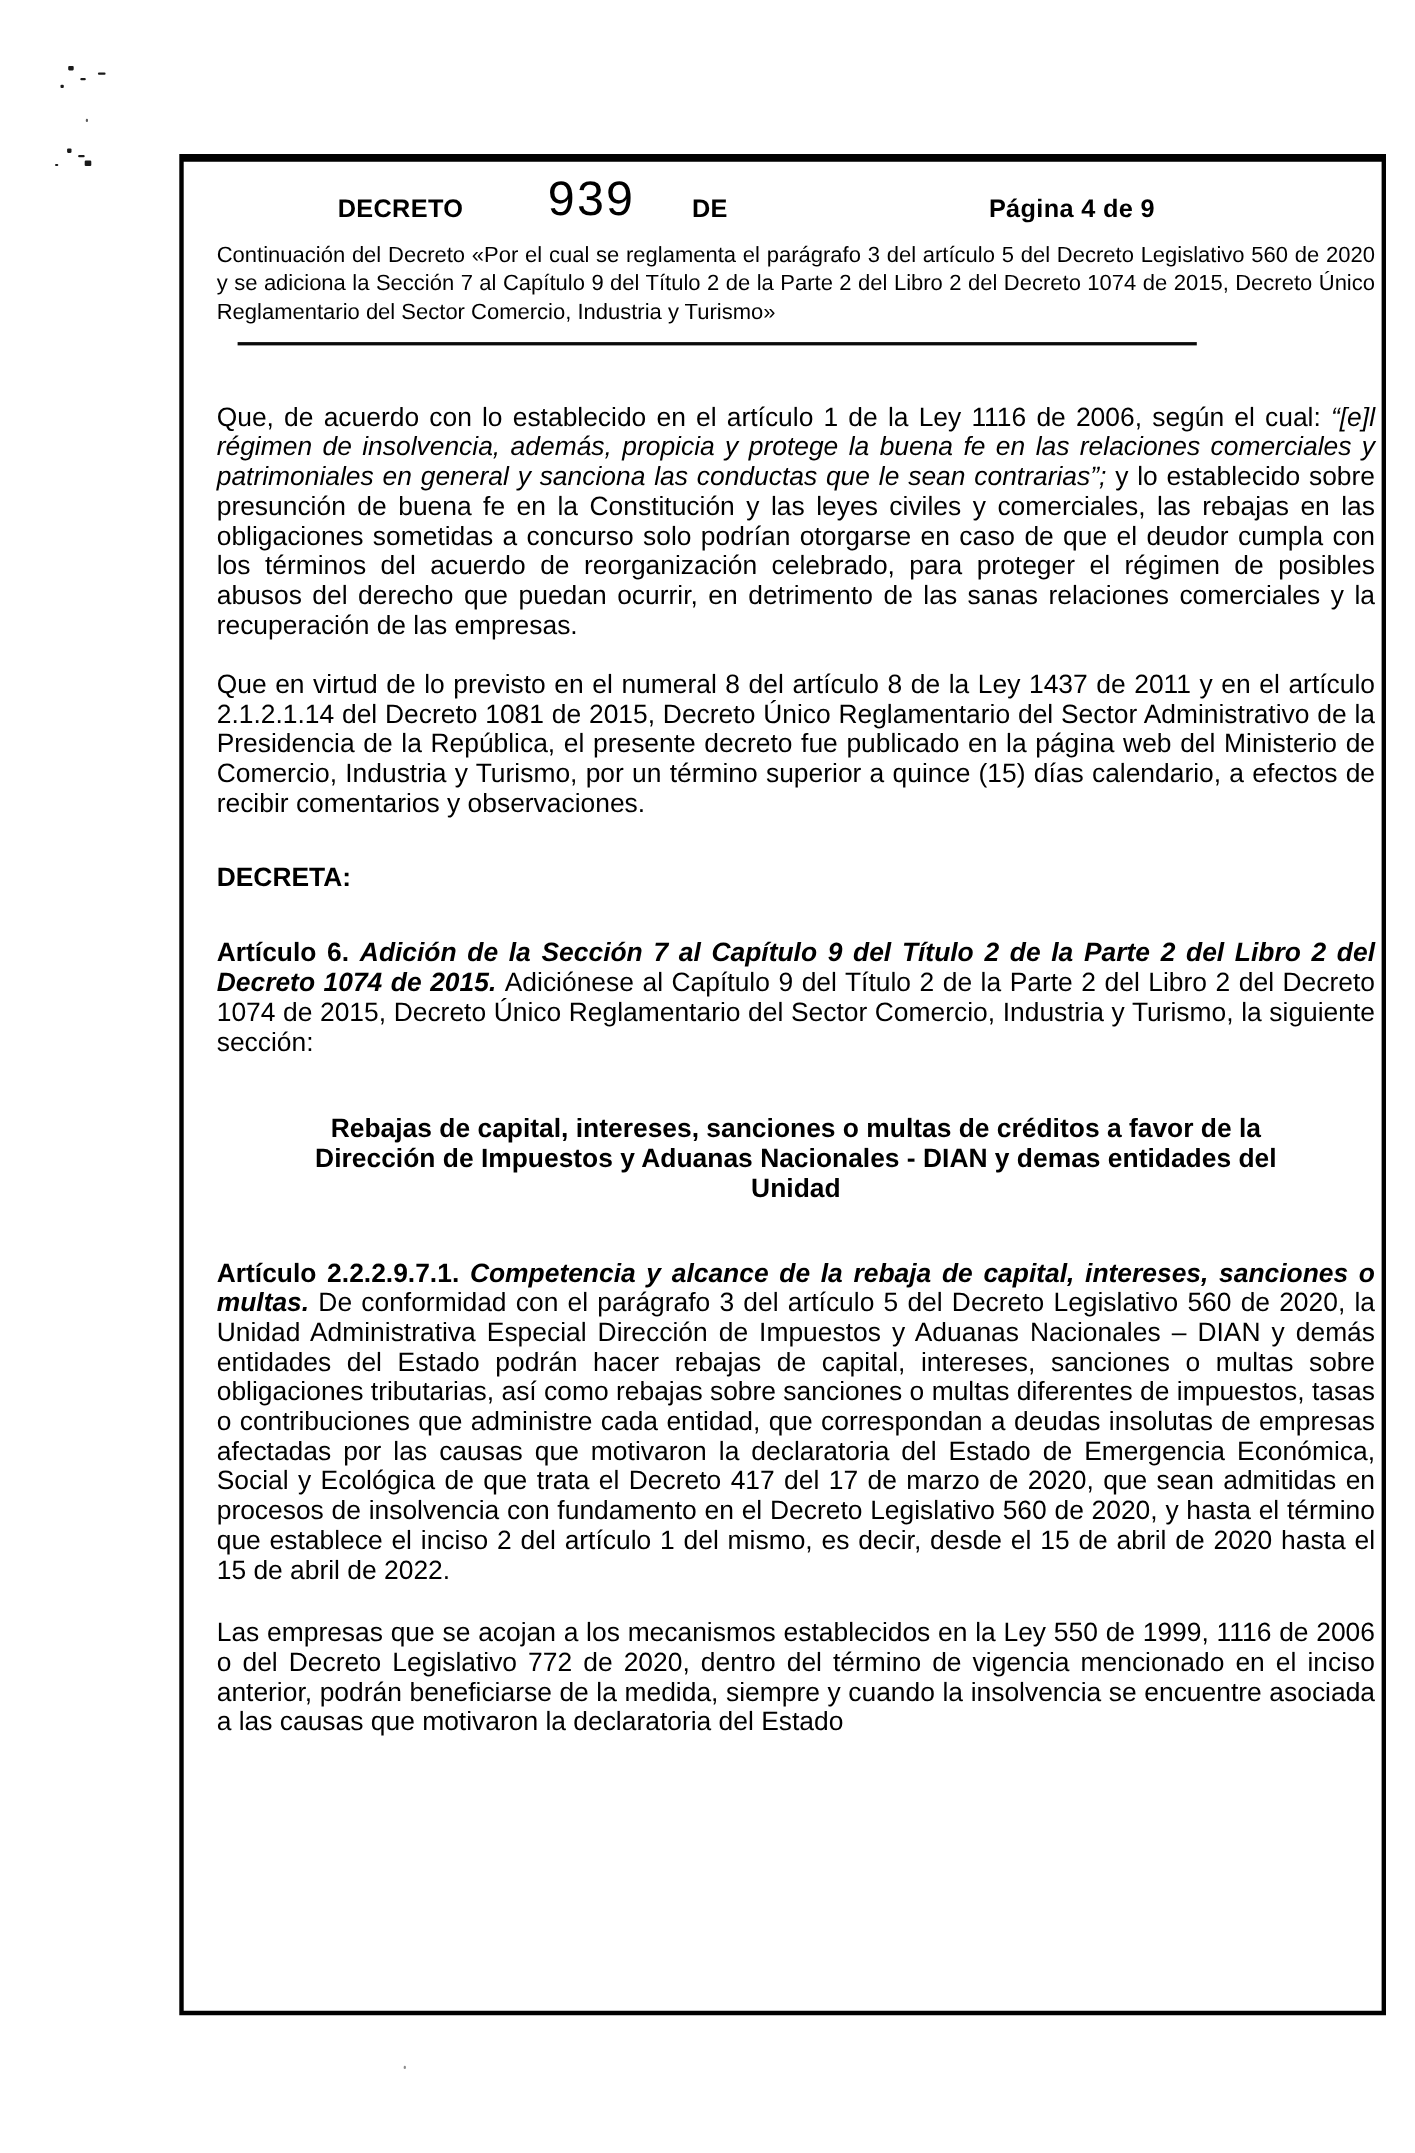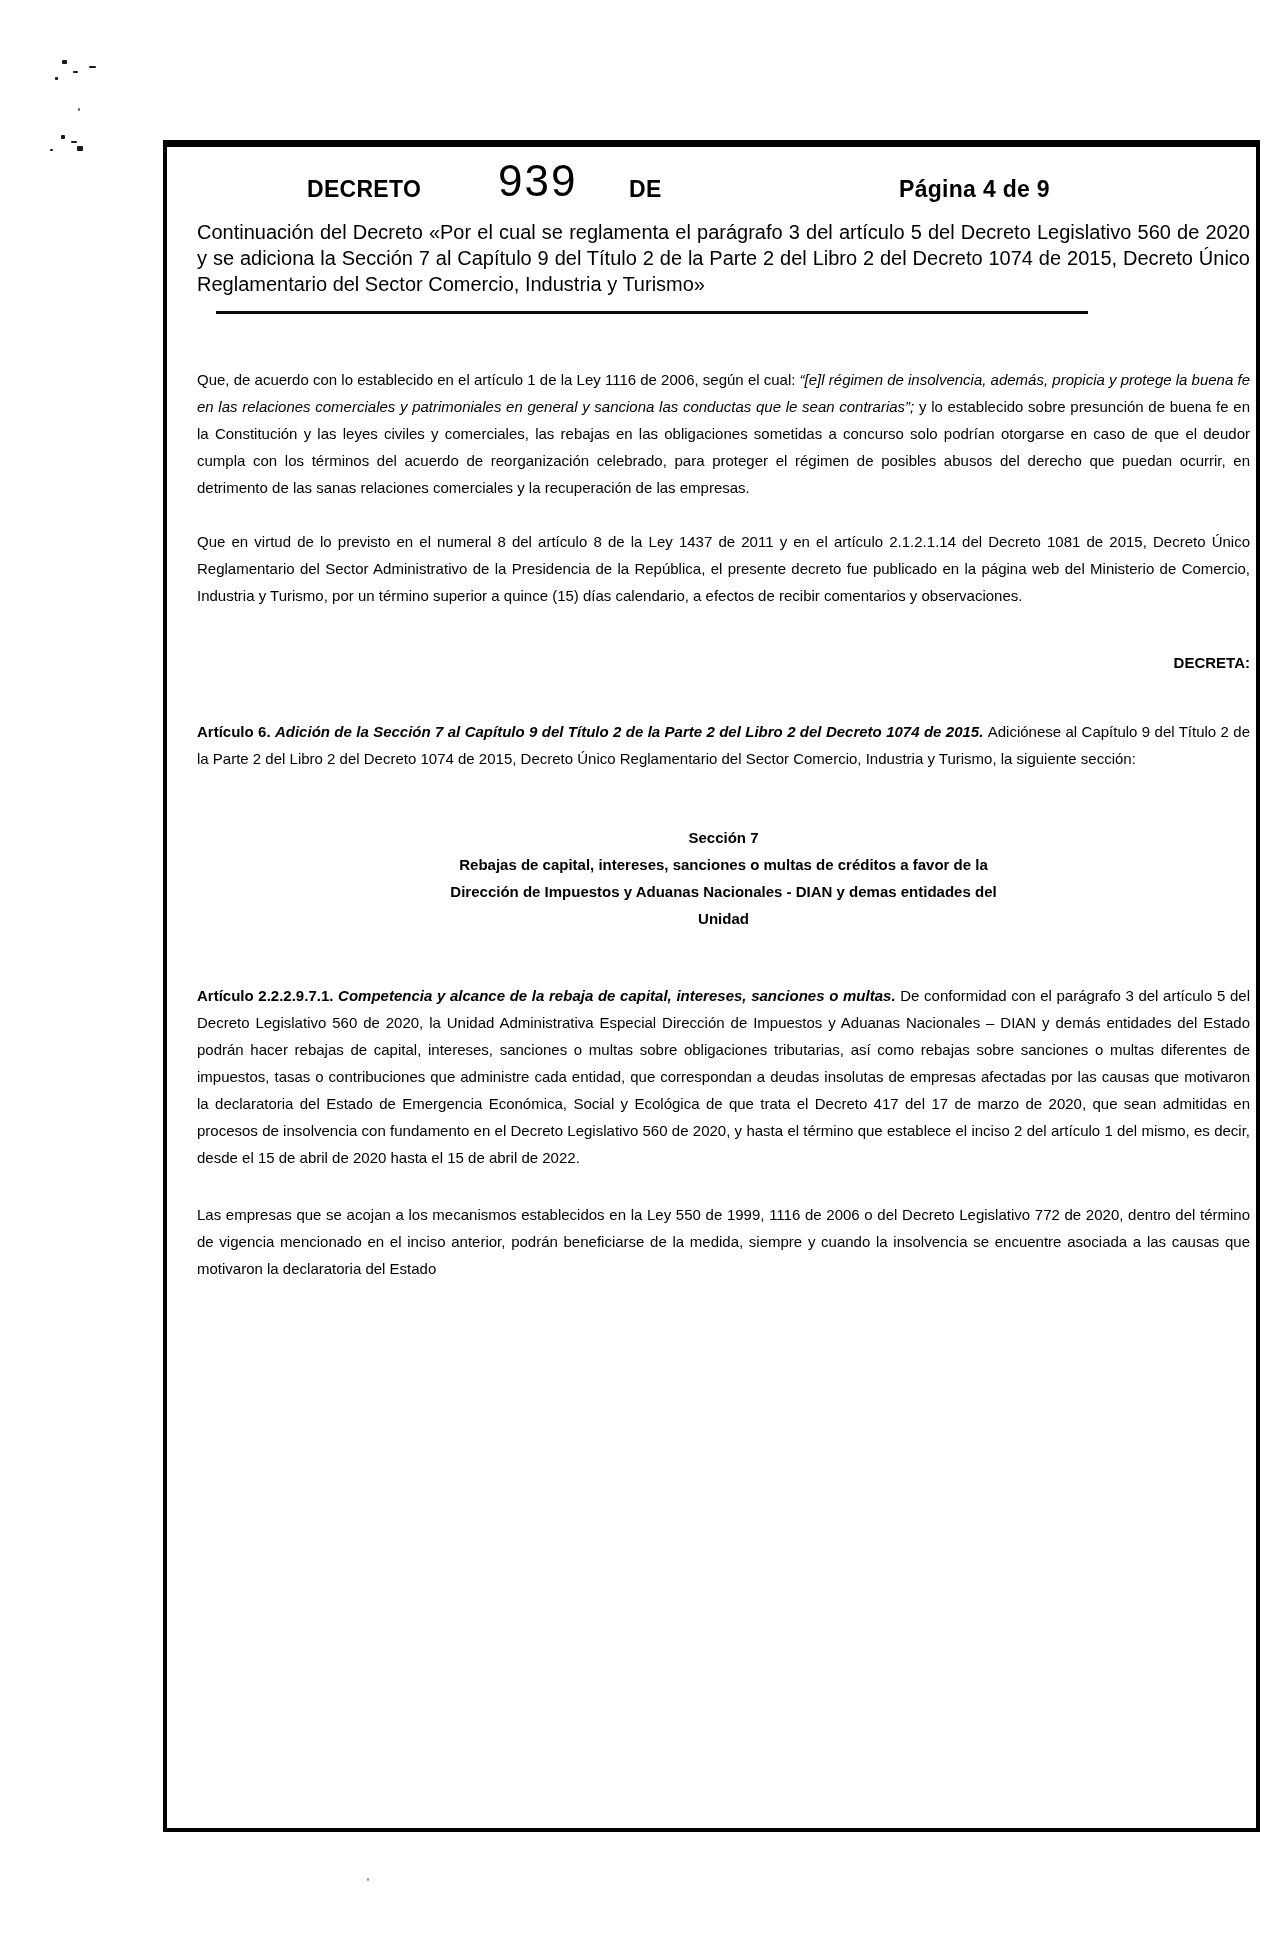--- a/index.html
+++ b/index.html
@@ -65,30 +65,30 @@
     text-align: justify;
   }
   .separator-line {
     width: 872px;
     height: 3px;
     background: #0b0b0b;
     margin: 14px 0 0 49px;
   }
   .doc-body {
     margin: 52px 6px 0 30px;
-    font-size: 15px;
+    font-size: 24px;
     line-height: 27px;
   }
   .para {
     text-align: justify;
     margin: 0 0 27px 0;
   }
   .p-recital-2   { margin-bottom: 40px; }
   .p-merito      { margin-bottom: 36px; text-align: left; }
-  .p-decreta     { margin-bottom: 42px; text-align: right; font-weight: bold; }
+  .p-decreta     { margin-bottom: 42px; text-align: left; font-weight: bold; }
   .p-articulo1   { margin-bottom: 52px; }
   .p-seccion     { margin-bottom: 50px; text-align: center; font-weight: bold; }
   .p-articulo2   { margin-bottom: 30px; }
   .p-last        { margin-bottom: 0; }
   .run-b  { font-weight: bold; }
   .run-bi { font-weight: bold; font-style: italic; }
   .run-i  { font-style: italic; }
 </style>
 </head>
 <body>
@@ -123,21 +123,20 @@
     <p class="para p-recital-1"><span>Que, de acuerdo con lo establecido en el artículo 1 de la Ley 1116 de 2006, según el cual: </span><span class="run-i">“[e]l régimen de insolvencia, además, propicia y protege la buena fe en las relaciones comerciales y patrimoniales en general y sanciona las conductas que le sean contrarias”; </span><span> y lo establecido sobre presunción de buena fe en la Constitución y las leyes civiles y comerciales, las rebajas en las obligaciones sometidas a concurso solo podrían otorgarse en caso de que el deudor cumpla con los términos del acuerdo de reorganización celebrado, para proteger el régimen de posibles abusos del derecho que puedan ocurrir, en detrimento de las sanas relaciones comerciales y la recuperación de las empresas.</span></p>
 
     <p class="para p-recital-2">Que en virtud de lo previsto en el numeral 8 del artículo 8 de la Ley 1437 de 2011 y en el artículo 2.1.2.1.14 del Decreto 1081 de 2015, Decreto Único Reglamentario del Sector Administrativo de la Presidencia de la República, el presente decreto fue publicado en la página web del Ministerio de Comercio, Industria y Turismo, por un término superior a quince (15) días calendario, a efectos de recibir comentarios y observaciones.</p>
 
 
     <p class="para p-decreta">DECRETA:</p>
 
     <p class="para p-articulo1"><span class="run-b">Artículo 6. </span><span class="run-bi">Adición de la Sección 7 al Capítulo 9 del Título 2 de la Parte 2 del Libro 2 del Decreto 1074 de 2015. </span><span>Adiciónese al Capítulo 9 del Título 2 de la Parte 2 del Libro 2 del Decreto 1074 de 2015, Decreto Único Reglamentario del Sector Comercio, Industria y Turismo, la siguiente sección:</span></p>
 
     <div class="para p-seccion">
-      <div>Sección 7</div>
       <div>Rebajas de capital, intereses, sanciones o multas de créditos a favor de la</div>
       <div>Dirección de Impuestos y Aduanas Nacionales - DIAN y demas entidades del</div>
       <div>Unidad</div>
     </div>
 
     <p class="para p-articulo2"><span class="run-b">Artículo 2.2.2.9.7.1. </span><span class="run-bi">Competencia y alcance de la rebaja de capital, intereses, sanciones o multas. </span><span>De conformidad con el parágrafo 3 del artículo 5 del Decreto Legislativo 560 de 2020, la Unidad Administrativa Especial Dirección de Impuestos y Aduanas Nacionales – DIAN y demás entidades del Estado podrán hacer rebajas de capital, intereses, sanciones o multas sobre obligaciones tributarias, así como rebajas sobre sanciones o multas diferentes de impuestos, tasas o contribuciones que administre cada entidad, que correspondan a deudas insolutas de empresas afectadas por las causas que motivaron la declaratoria del Estado de Emergencia Económica, Social y Ecológica de que trata el Decreto 417 del 17 de marzo de 2020, que sean admitidas en procesos de insolvencia con fundamento en el Decreto Legislativo 560 de 2020, y hasta el término que establece el inciso 2 del artículo 1 del mismo, es decir, desde el 15 de abril de 2020 hasta el 15 de abril de 2022.</span></p>
 
     <p class="para p-last">Las empresas que se acojan a los mecanismos establecidos en la Ley 550 de 1999, 1116 de 2006 o del Decreto Legislativo 772 de 2020, dentro del término de vigencia mencionado en el inciso anterior, podrán beneficiarse de la medida, siempre y cuando la insolvencia se encuentre asociada a las causas que motivaron la declaratoria del Estado</p>
 
   </div>

